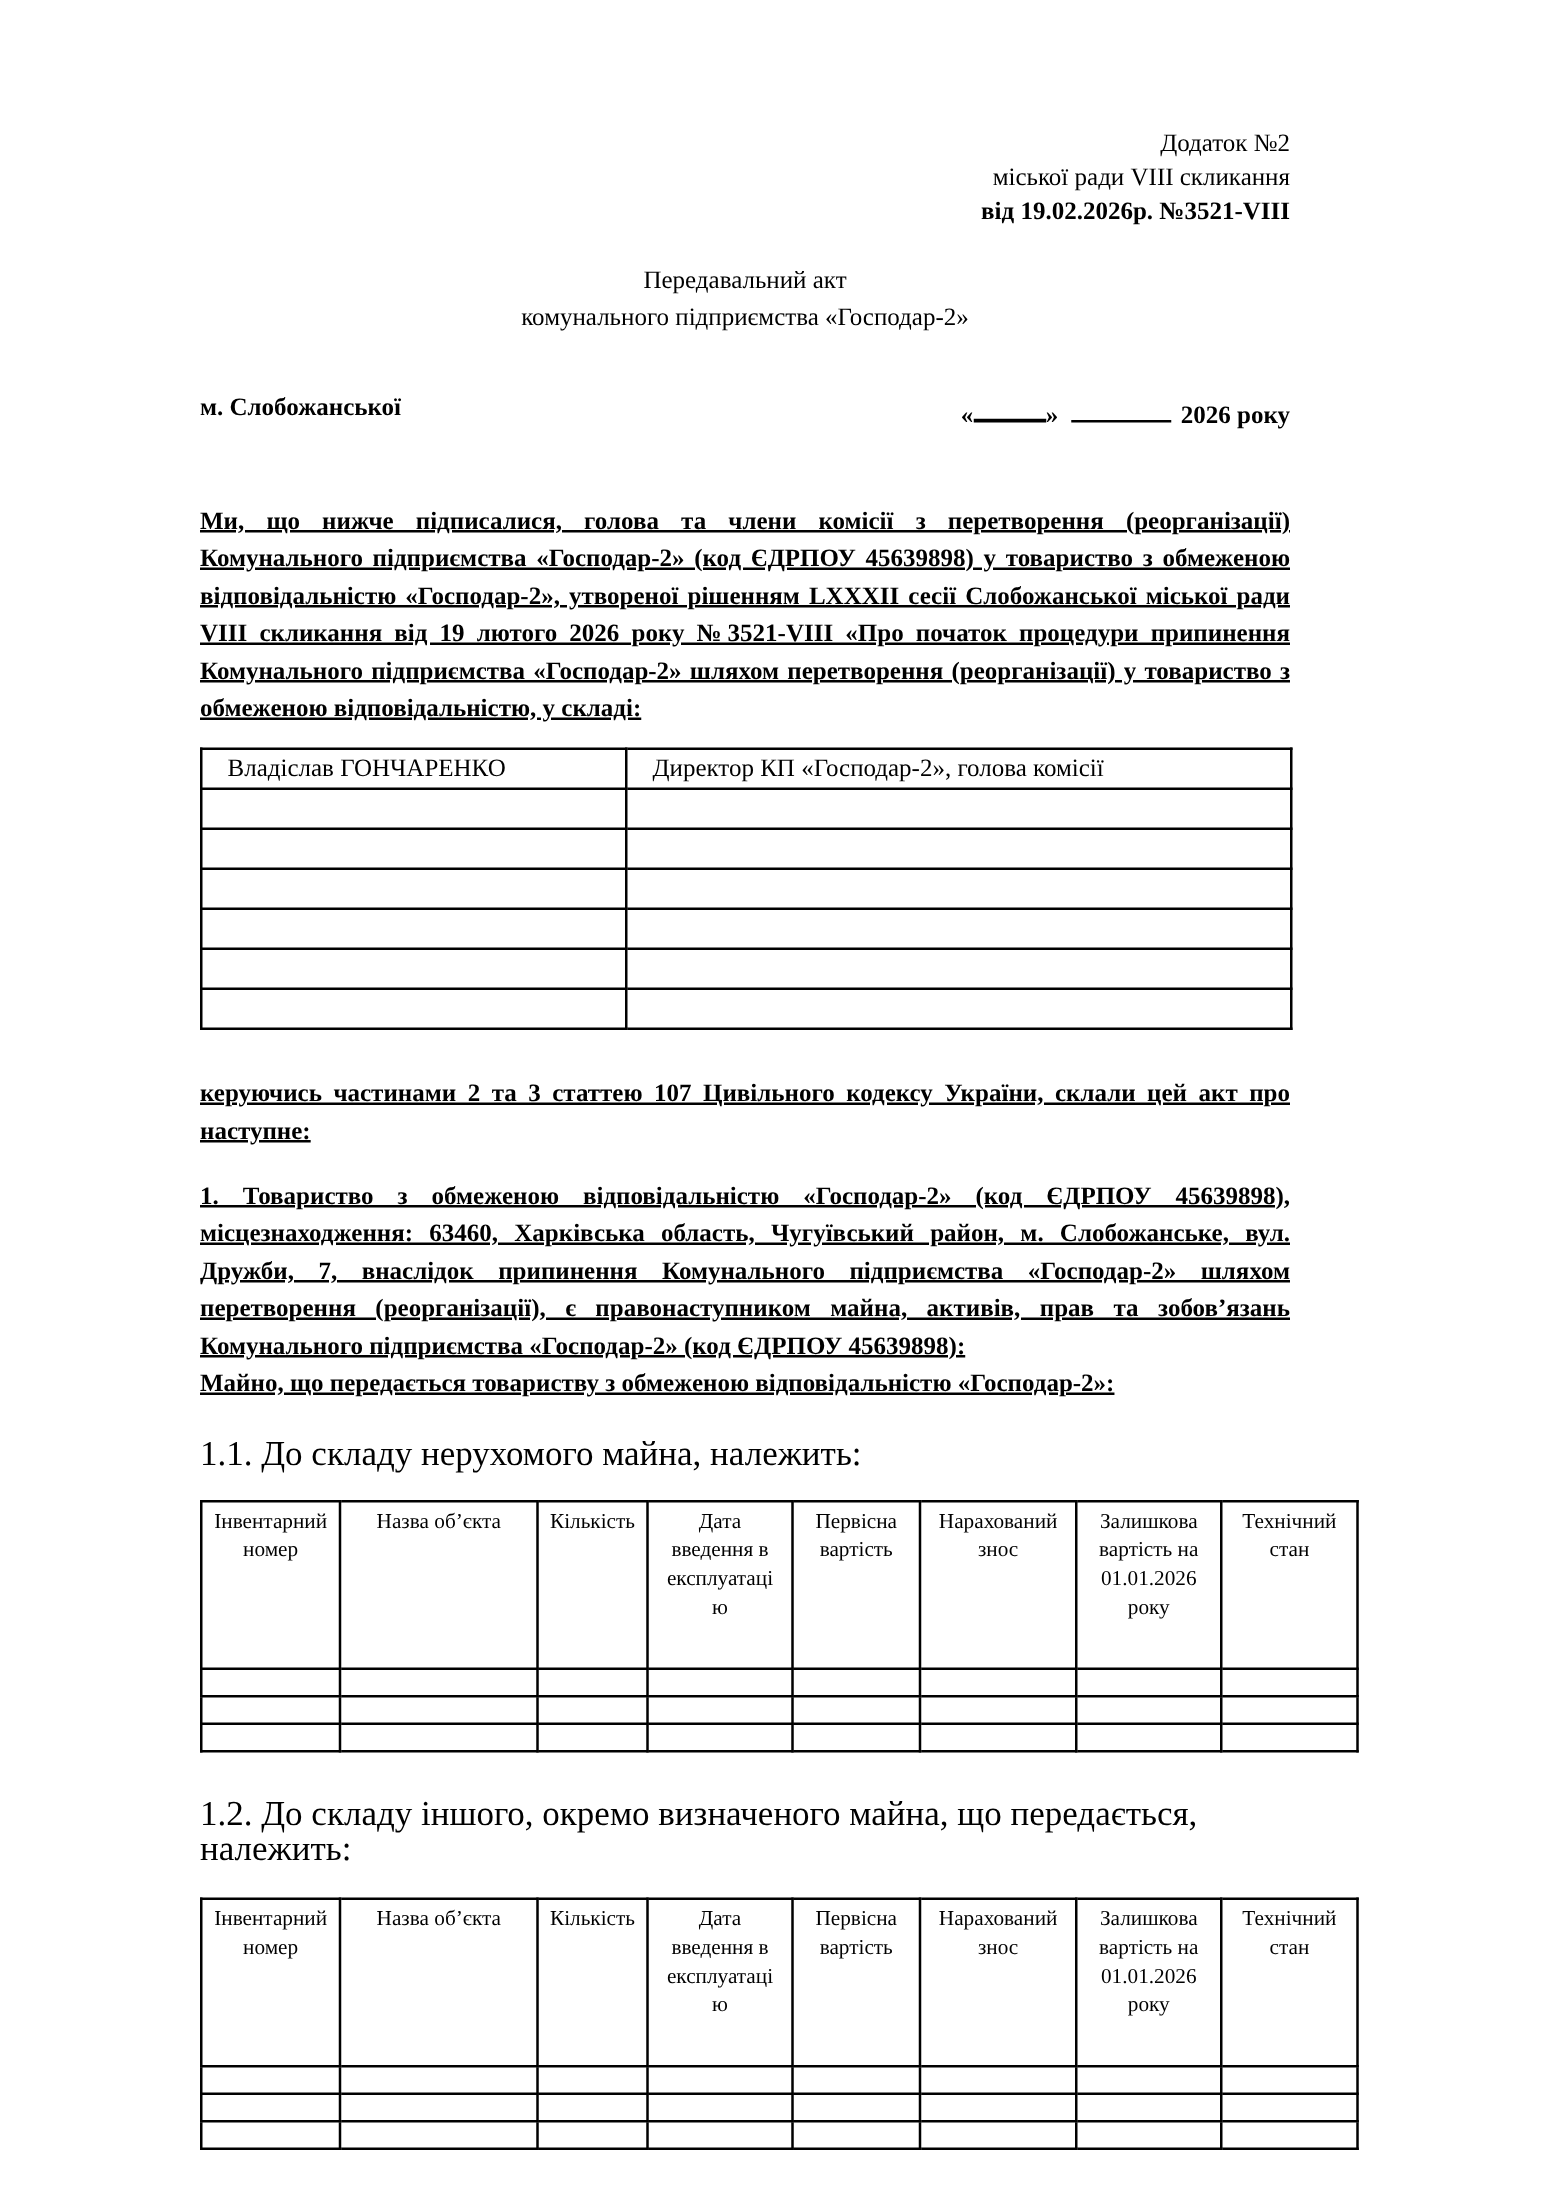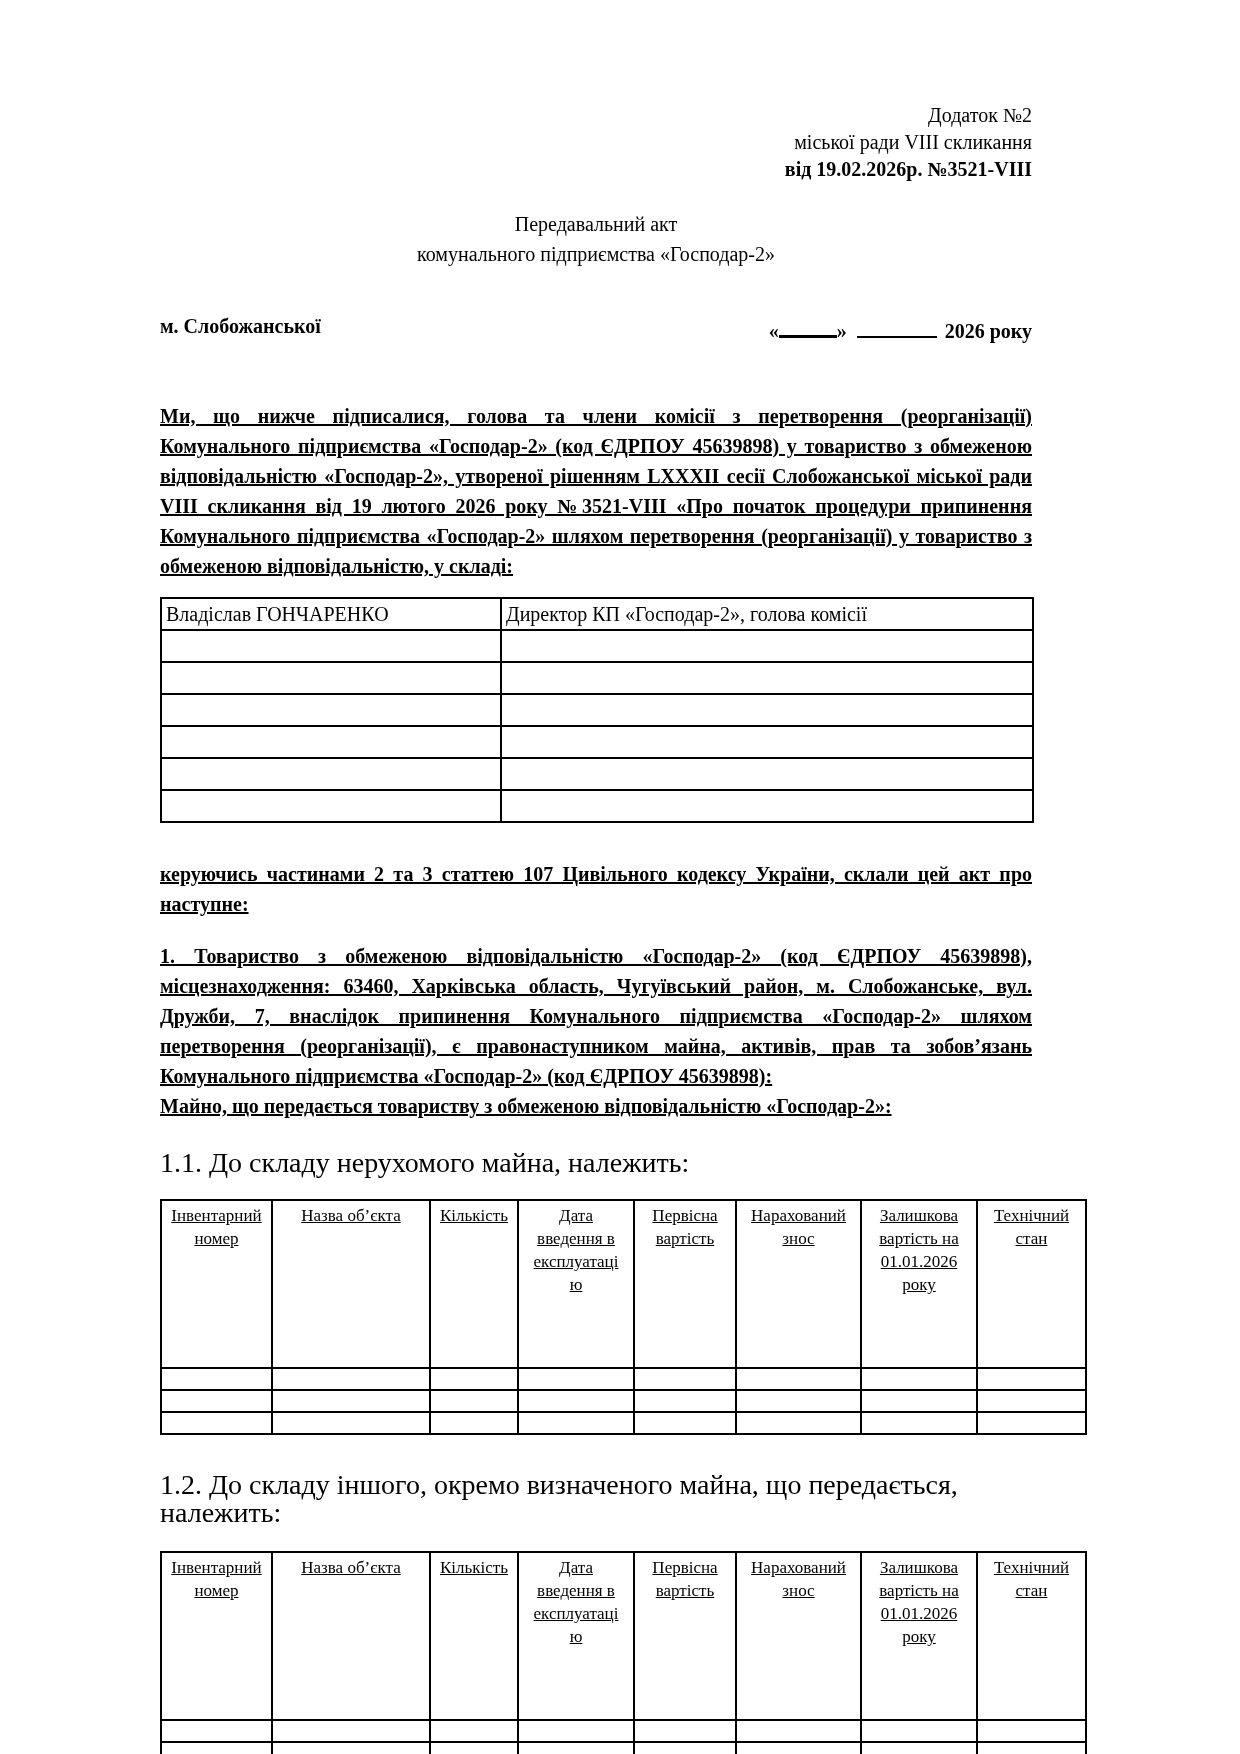--- a/index.html
+++ b/index.html
@@ -24,32 +24,32 @@
 
   .para { width:872px; font-size:20px; line-height:30px;
           text-align:justify; text-align-last:left; margin:0;text-decoration:underline; }
   .bold { font-weight:bold; }
   .intro  { margin-top:58px; }
   .kr     { margin-top:36px; }
   .clause { margin-top:22px; }
 
   table { border-collapse:collapse; table-layout:fixed; }
   table.sig { width:872px; margin-top:16px; font-size:20px; }
-  table.sig td { border:2px solid #000; height:28px; padding:1px 4px;
+  table.sig td { border:2px solid #000; height:28px; padding:1px 20px;
                  vertical-align:middle; overflow:hidden; }
 
   .sec { width:872px; font-size:28px; line-height:28px; margin:0; }
   .sec11 { margin-top:28px; }
   .sec12 { margin-top:36px; }
 
   table.asset { width:925px; font-size:17px; line-height:23px; }
   table.asset td { border:2px solid #000; overflow:hidden; }
   table.asset td.h { text-align:center; vertical-align:top;
                      padding:3px 4px; white-space:pre-line; }
-  table.asset tr.hrow { height:168px;text-decoration:underline; }
+  table.asset tr.hrow { height:134px; }
   table.asset tr.erow { height:22px; }
   table.asset.a1 { margin-top:22px; }
   table.asset.a2 { margin-top:24px; }
 </style>
 </head>
 <body>
 
 <div class="page">
 
   <div class="hdr">

